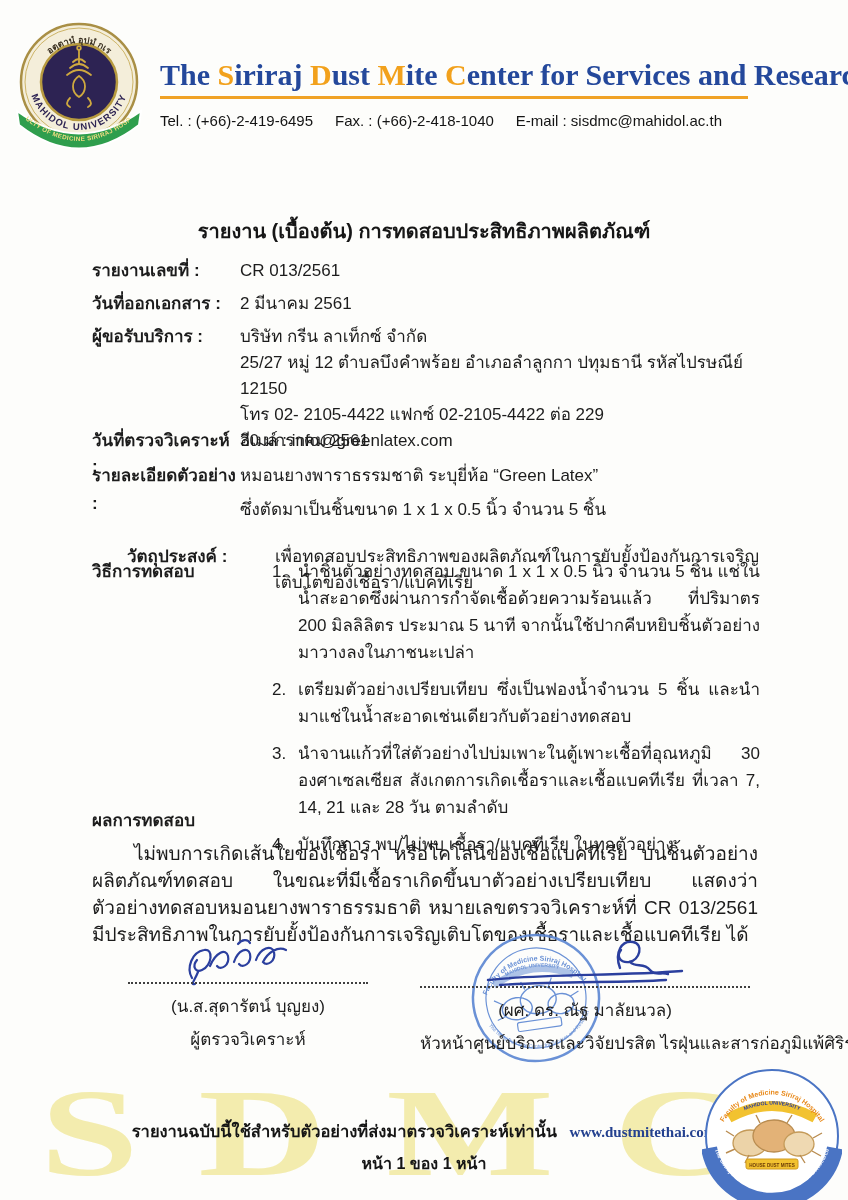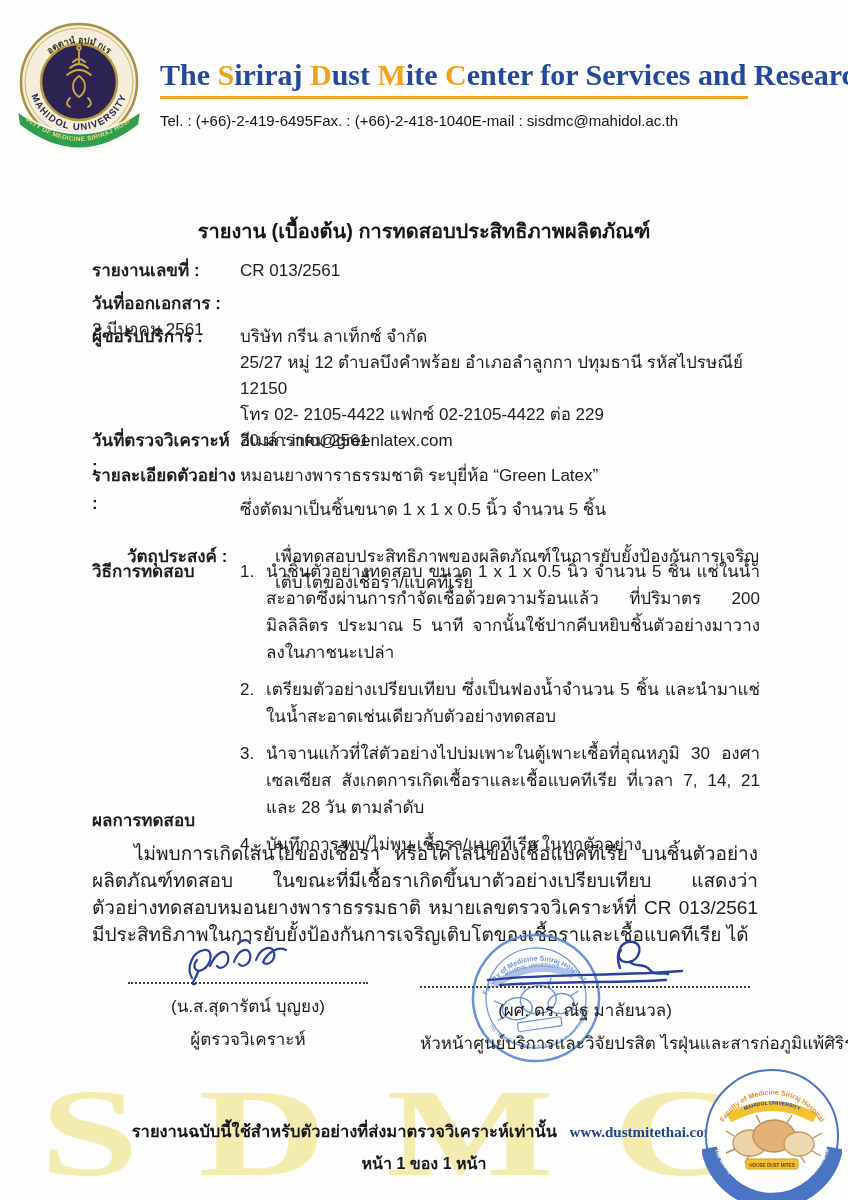--- a/index.html
+++ b/index.html
@@ -19,38 +19,38 @@
     font-family:"Liberation Serif","DejaVu Serif",serif;
     font-weight:bold;font-size:30px;line-height:34px;color:#24489b;
     white-space:nowrap;letter-spacing:0px;margin:0;
   }
   .center-title .accent{color:#f2a11c;}
   .gold-rule{height:3px;background:#f0a225;width:588px;margin-top:4px;}
   .subtitle{
     font-family:"Liberation Serif","DejaVu Serif",serif;
     font-weight:bold;font-size:16.5px;color:#24489b;margin-top:7px;white-space:nowrap;
   }
-  .contact{display:flex;margin-top:13px;font-size:15px;color:#141414;white-space:nowrap;}
+  .contact{display:flex;gap:22px;margin-top:13px;font-size:15px;color:#141414;white-space:nowrap;}
 
   
   .doc-title{
     position:absolute;top:215px;left:0;width:848px;text-align:center;
     font-size:20px;font-weight:bold;color:#161616;
   }
   .row{position:absolute;left:92px;width:668px;display:flex;font-size:17px;line-height:26px;}
   .row .label{width:148px;flex-shrink:0;font-weight:bold;}
   .row .value{flex:1;overflow-wrap:anywhere;}
   .row .value .vline{display:block;}
   .r-report{top:258px;}
-  .r-issue{top:291px;flex-direction:column;}
+  .r-issue{top:291px;}
   .r-client{top:324px;}
   .r-analysis{top:428px;}
   .r-sample{top:462px;line-height:28px;}
   .r-objective{top:544px;margin-left:35px;}
-  .r-methods{top:558px;line-height:27px;}
+  .r-methods{top:558px;line-height:27px;gap:32px;}
   .method-item{display:flex;margin-bottom:10px;}
   .method-item .num{width:26px;flex-shrink:0;}
   .method-item .mtext{flex:1;text-align:justify;overflow-wrap:anywhere;}
   .results-label{position:absolute;left:92px;top:806px;font-size:17px;font-weight:bold;}
   .results-para{
     position:absolute;left:92px;top:840px;width:666px;
     font-size:19px;line-height:27px;text-align:justify;text-indent:42px;overflow-wrap:anywhere;
   }
 
   

